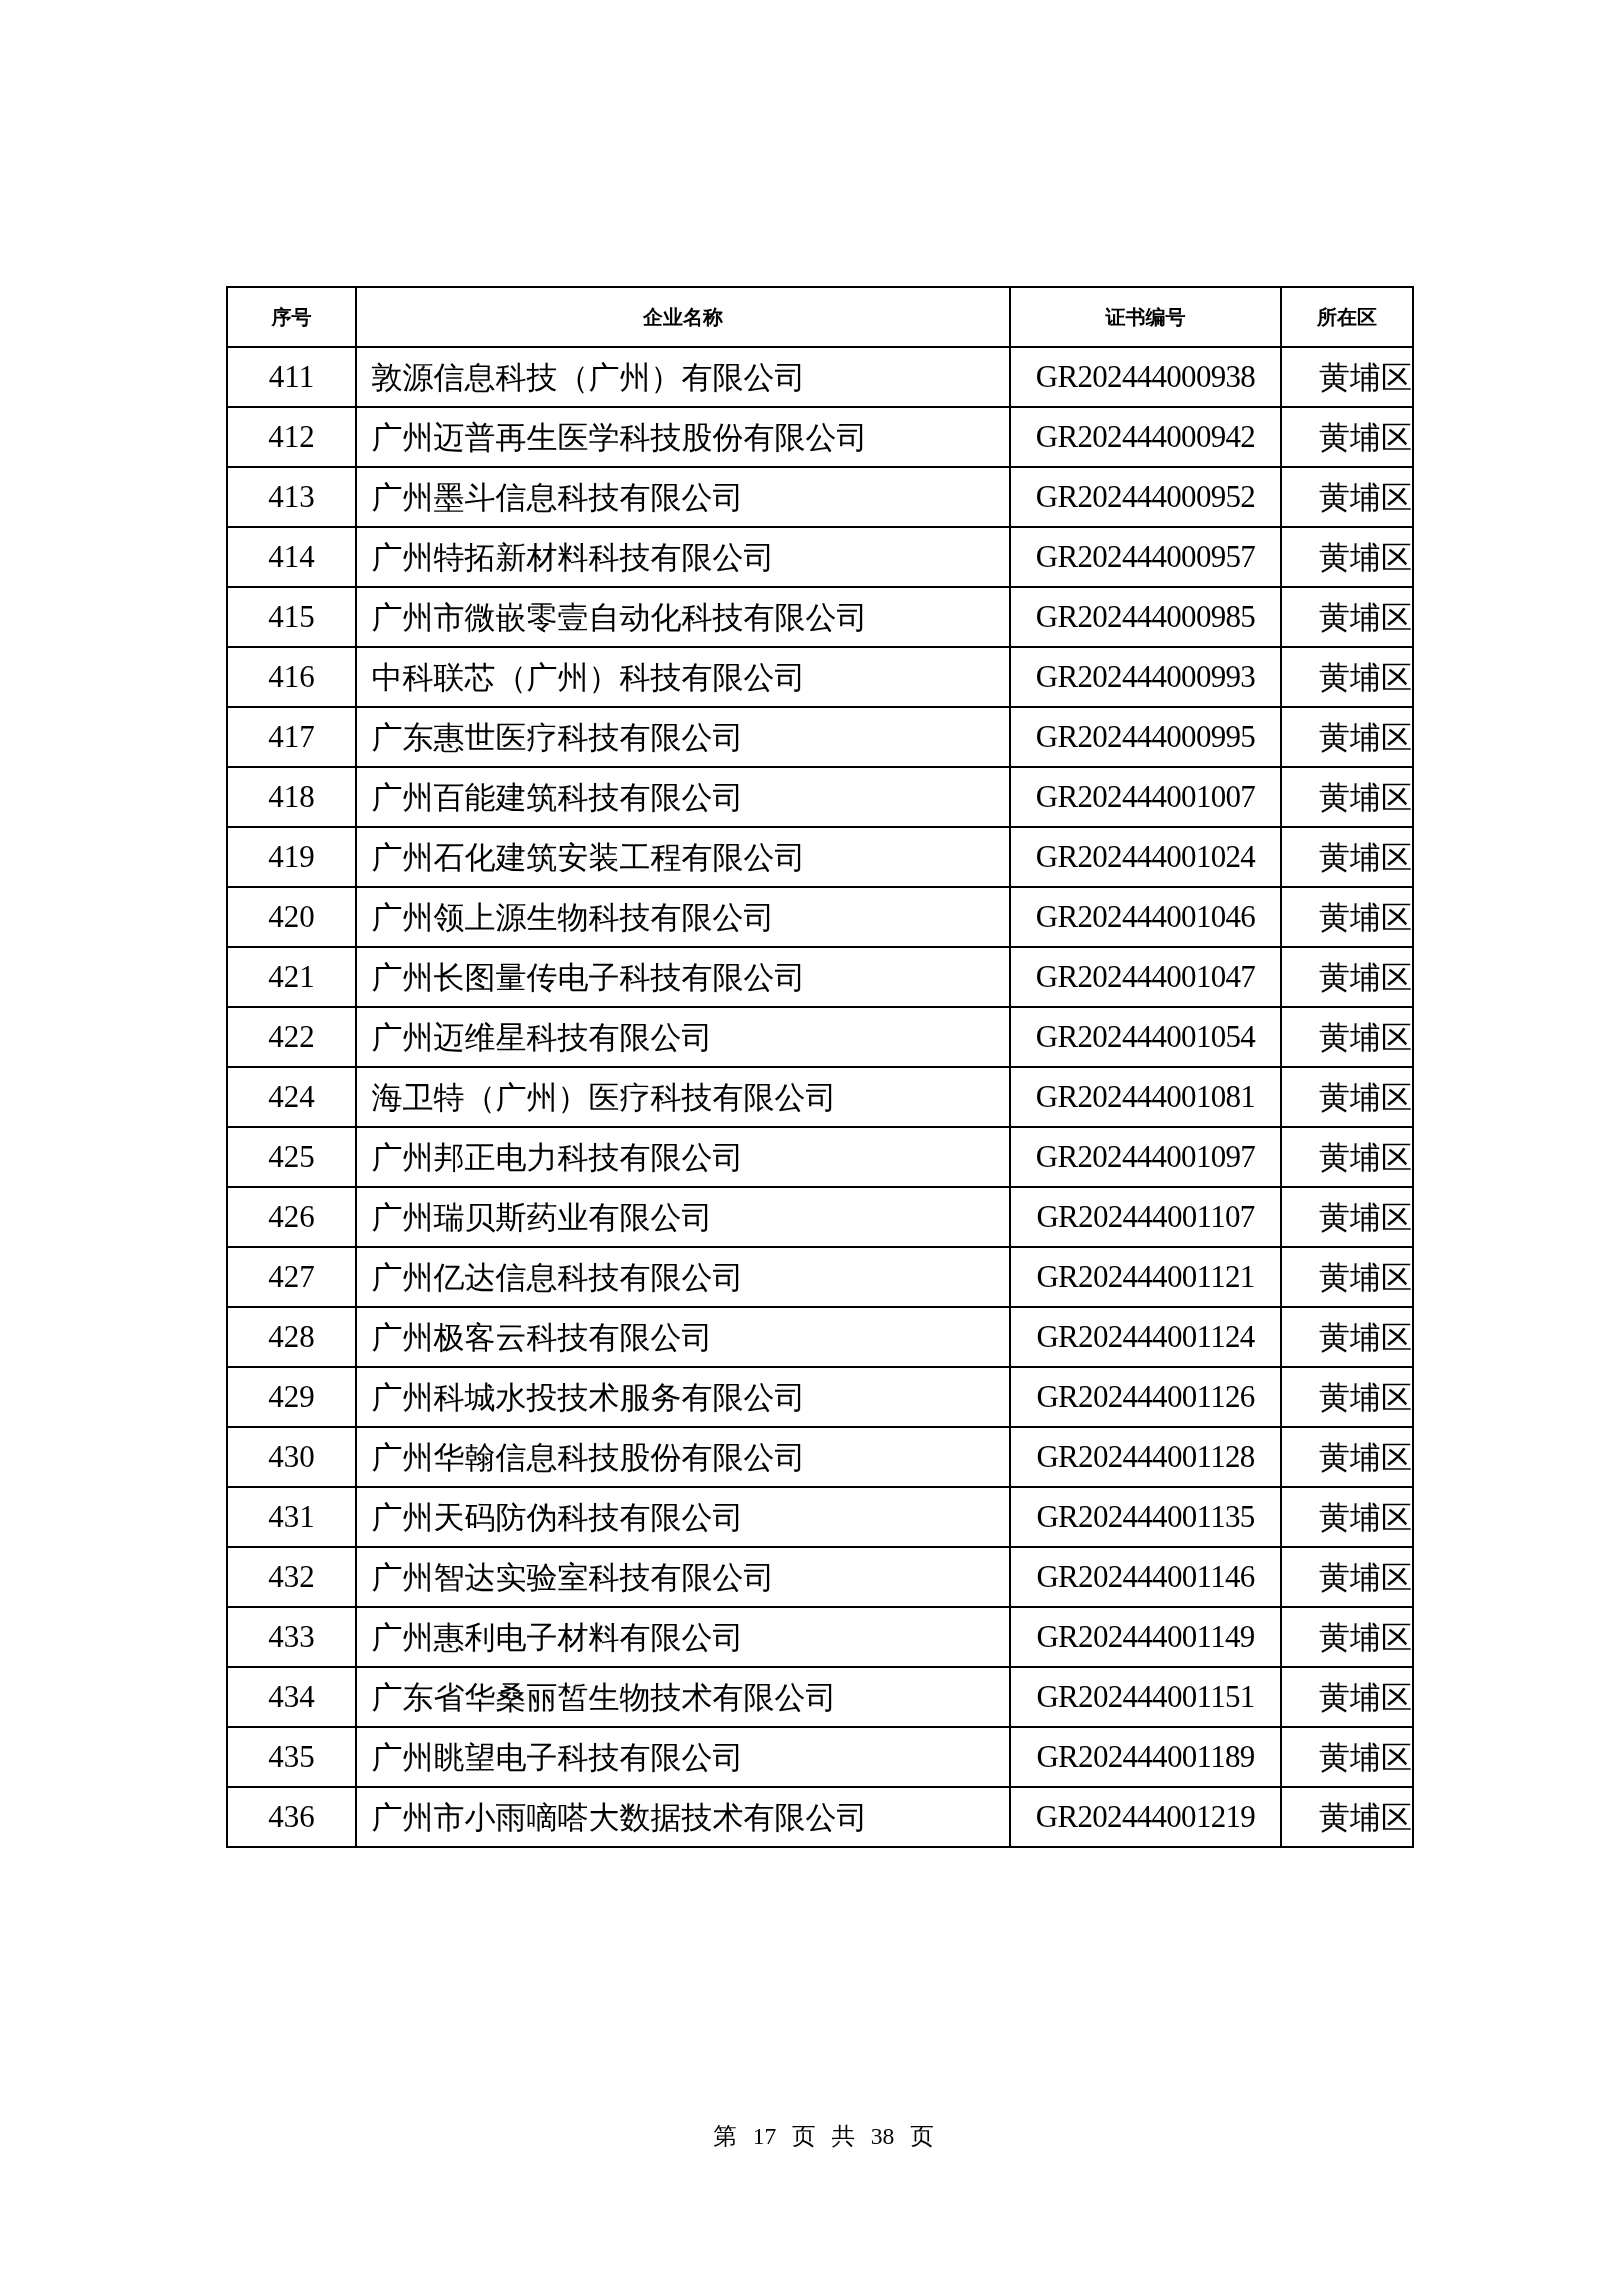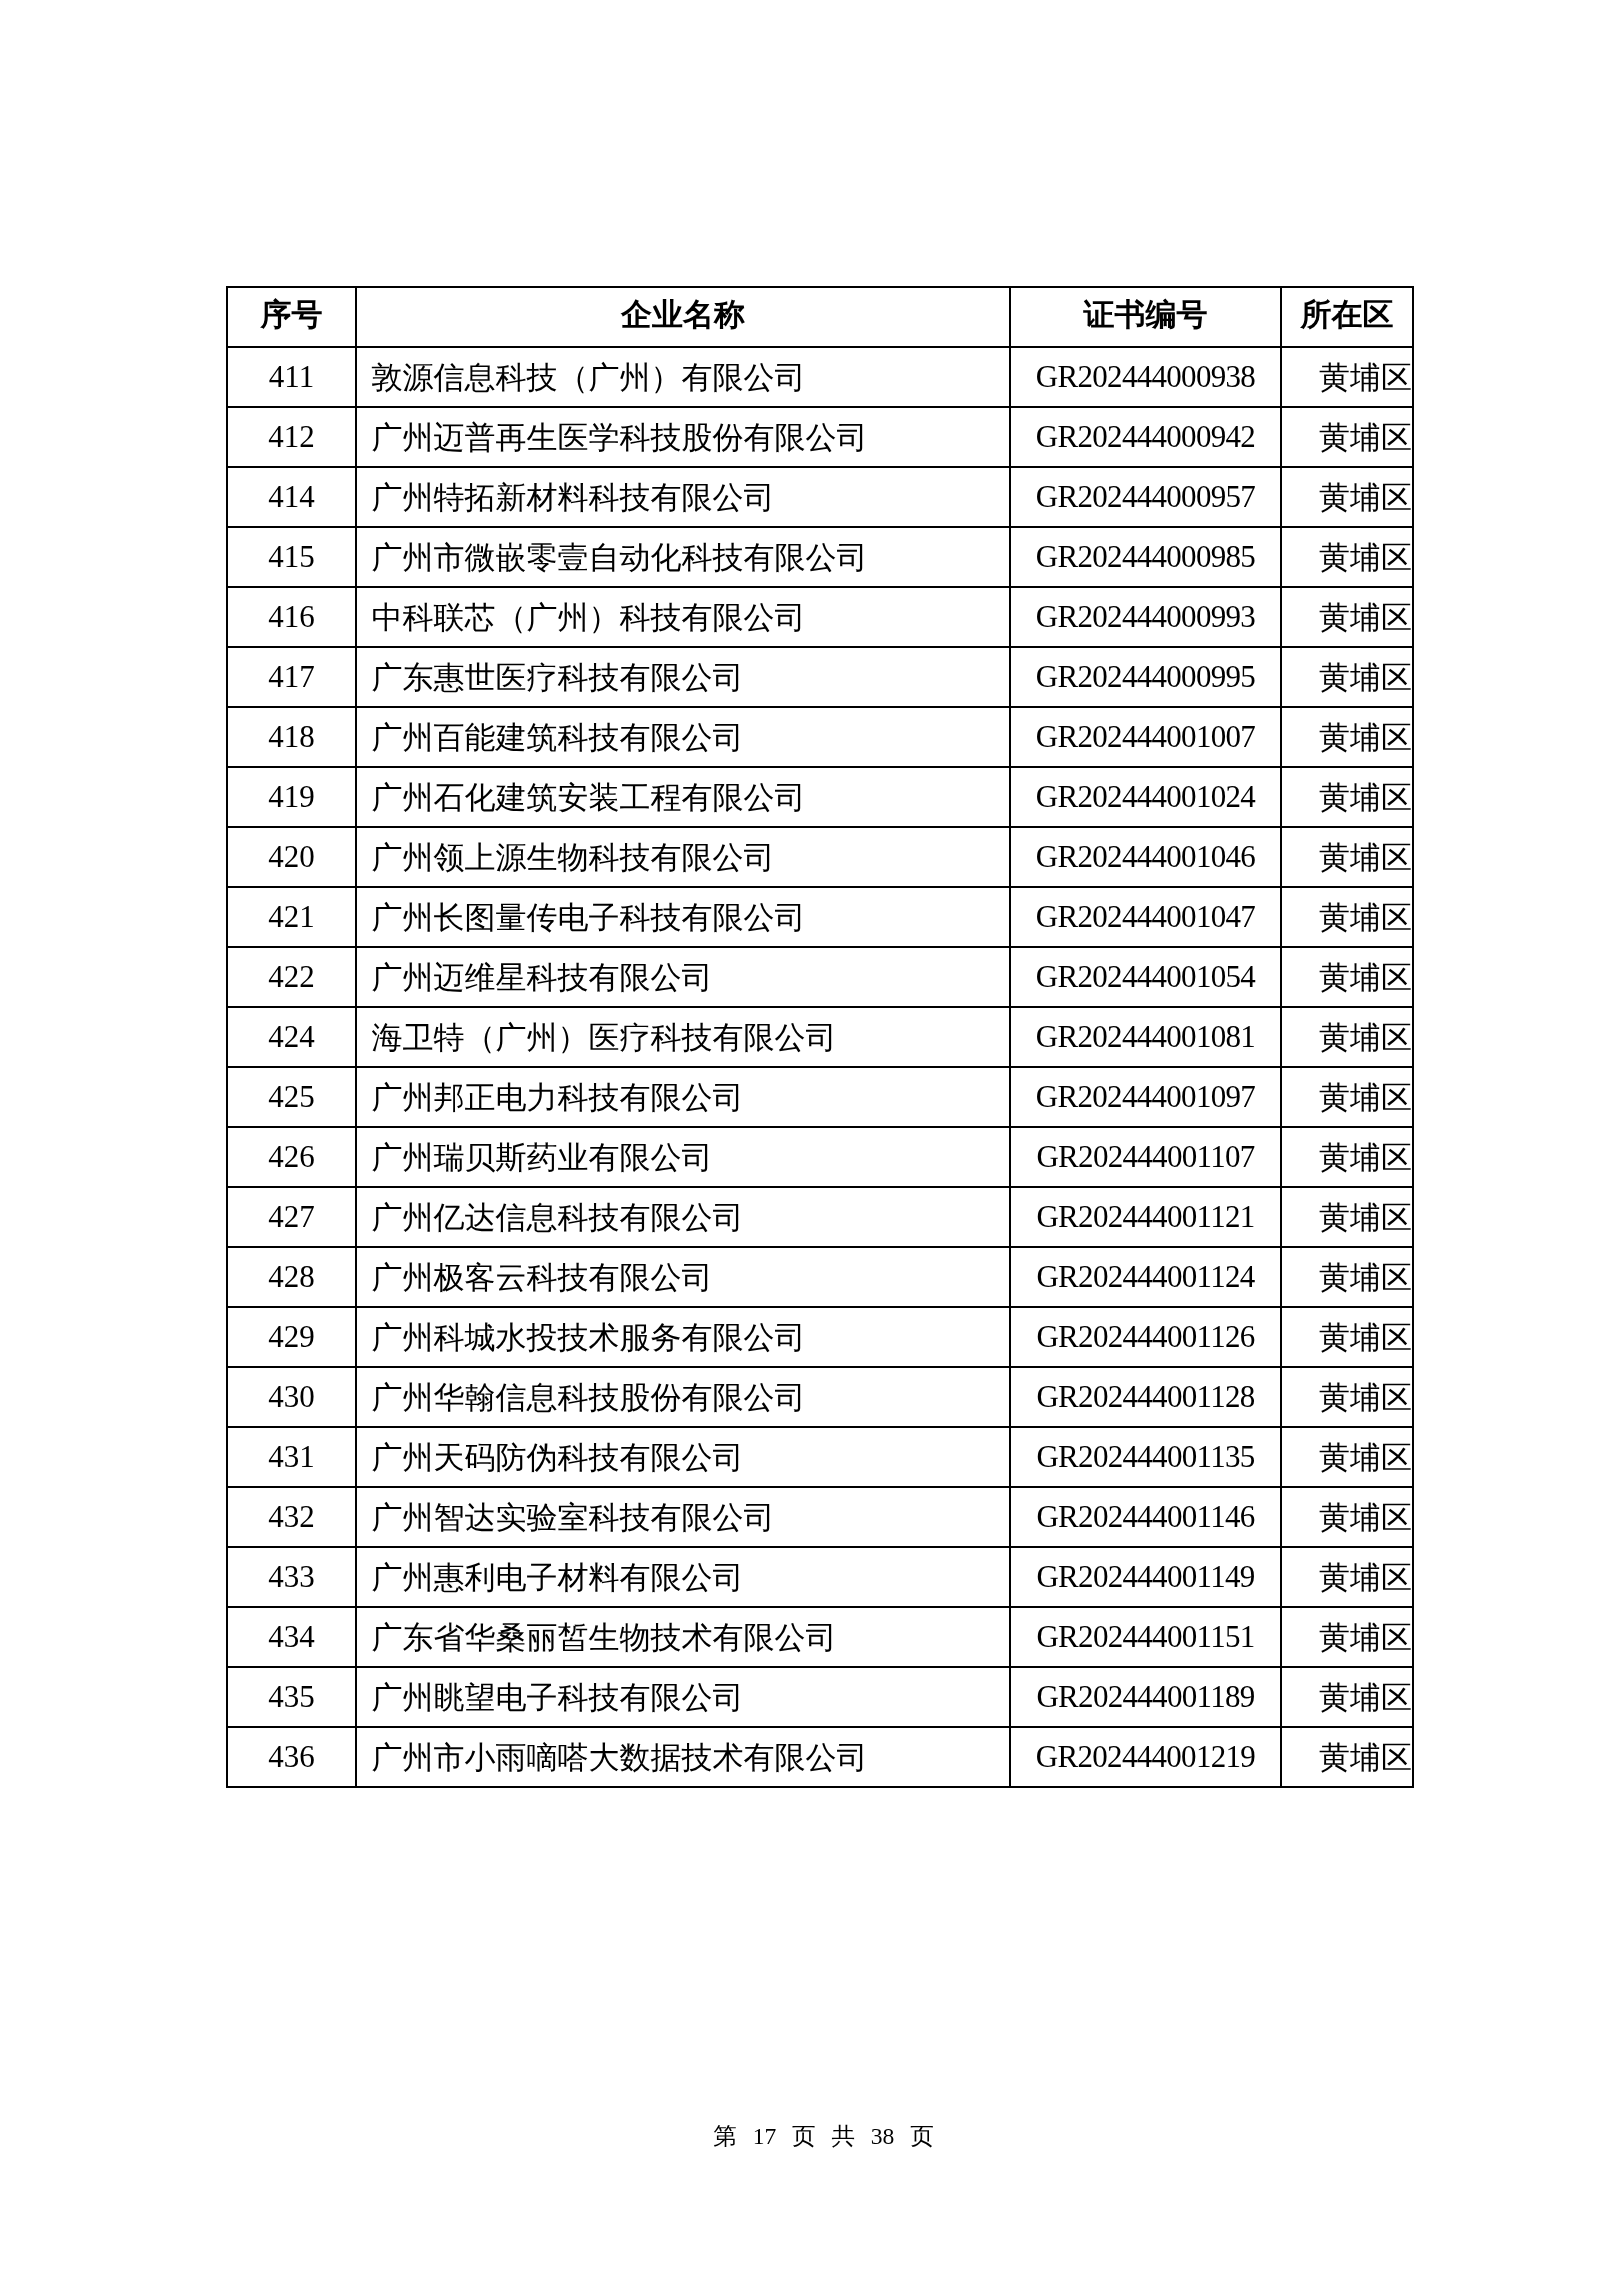--- a/index.html
+++ b/index.html
@@ -31,24 +31,24 @@
   .page-table td {
     border: 2.6px solid #000000;
     height: 58px;
     padding: 0;
     font-size: 31px;
     line-height: 58px;
     white-space: nowrap;
     overflow: hidden;
   }
   .page-table th {
-    font-family: Liberation Mono, monospace;
+    font-family: Liberation Sans, sans-serif;
     font-weight: bold;
     text-align: center;
-    font-size: 31px;
+    font-size: 20px;
     border-radius: 22px;
   }
   .page-table td.idx {
     text-align: center;
     font-family: "Liberation Serif", "DejaVu Serif", serif;
     margin-left: 6px;
   }
   .page-table td.name {
     text-align: left;
     padding-left: 14.4px;
@@ -102,20 +102,26 @@
         <td class="cert">GR202444000938</td>
         <td class="dist">黄埔区</td>
       </tr>
       <tr>
         <td class="idx">412</td>
         <td class="name">广州迈普再生医学科技股份有限公司</td>
         <td class="cert">GR202444000942</td>
         <td class="dist">黄埔区</td>
       </tr>
       <tr>
+        <td class="idx">413</td>
+        <td class="name">广州墨斗信息科技有限公司</td>
+        <td class="cert">GR202444000952</td>
+        <td class="dist">黄埔区</td>
+      </tr>
+      <tr>
         <td class="idx">414</td>
         <td class="name">广州特拓新材料科技有限公司</td>
         <td class="cert">GR202444000957</td>
         <td class="dist">黄埔区</td>
       </tr>
       <tr>
         <td class="idx">415</td>
         <td class="name">广州市微嵌零壹自动化科技有限公司</td>
         <td class="cert">GR202444000985</td>
         <td class="dist">黄埔区</td>

